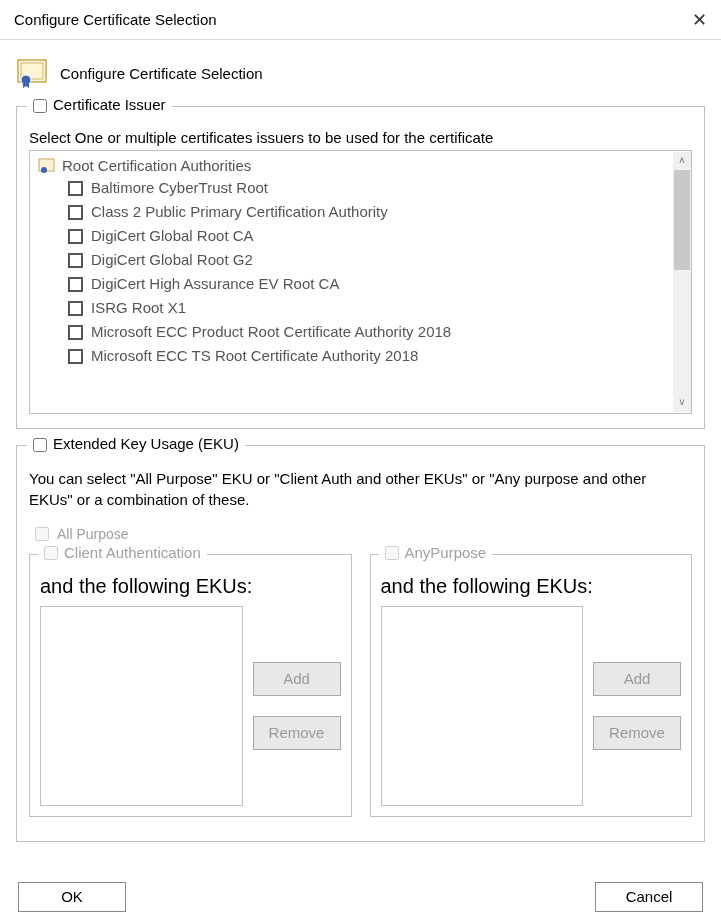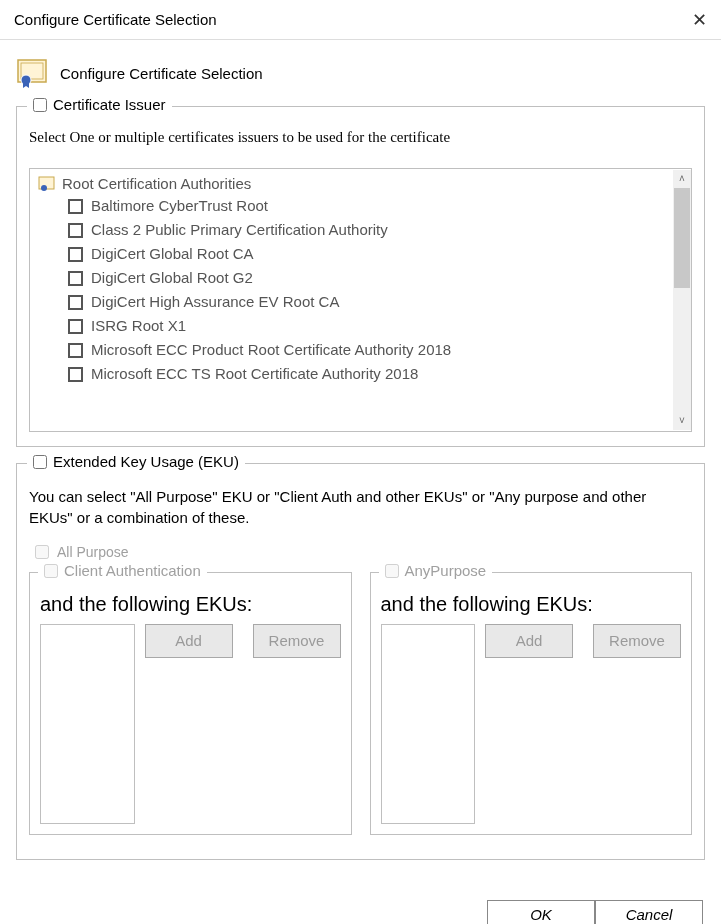--- a/index.html
+++ b/index.html
@@ -12,24 +12,24 @@
 
     
     .content { padding: 18px 16px 12px 16px; }
 
     .header-row { display: flex; align-items: center; gap: 10px; margin-bottom: 18px; margin-left: 0; }
     .header-row .cert-icon { width: 34px; height: 30px; }
     .header-row .header-text { font-size: 15px; }
 
     
     .groupbox { border: 1px solid #bfbfbf; margin: 0 0 16px 0; padding: 22px 12px 14px 12px; position: relative; }
-    .groupbox .legend { position: absolute; top: -11px; left: 10px; background: #fff; padding: 0 6px; display: flex; align-items: center; gap: 6px; font-size: 15px; }
+    .groupbox .legend { position: absolute; top: -11px; left: 10px; background: #fff; padding: 0 6px; display: flex; align-items: flex-end; gap: 6px; font-size: 15px; }
     .legend input[type=checkbox] { width: 14px; height: 14px; }
 
-    .instr { font-size: 15px; margin-bottom: 22px; font-family: Liberation Serif, serif; }
+    .instr { font-size: 15px; margin-bottom: 4px; }
 
     
     .tree-wrap { border: 1px solid #bfbfbf; height: 264px; position: relative; overflow: hidden; }
     .tree { padding: 6px 8px; font-size: 15px; color: #555; height: 100%; }
     .root-row { display: flex; align-items: center; gap: 6px; margin-bottom: 2px; }
     .root-row .cert-mini { width: 18px; height: 16px; }
     .child-row { display: flex; align-items: center; gap: 8px; margin-left: 30px; line-height: 24px; }
     .scrollbar { position: absolute; right: 0; top: 1px; bottom: 1px; width: 18px; background: #f0f0f0; }
     .sb-arrow { position: absolute; width: 18px; height: 18px; font-size: 10px; text-align: center; line-height: 18px; color: #666; }
     .sb-up { top: 0; }
@@ -42,25 +42,25 @@
     .all-purpose-row input[type=checkbox] { width: 14px; height: 14px; }
     .all-purpose-row input[disabled] { accent-color: #ccc; }
 
     .eku-columns { display: flex; gap: 18px; }
     .eku-col { flex: 1; border: 1px solid #bfbfbf; position: relative; padding: 20px 10px 10px 10px; }
     .eku-col .col-legend { position: absolute; top: -11px; left: 8px; background: #fff; padding: 0 6px; display: flex; align-items: center; gap: 6px; color: #a0a0a0; font-size: 15px; }
     .eku-col .col-legend input[type=checkbox] { width: 14px; height: 14px; }
     .following { font-size: 20px; margin-bottom: 8px; }
     .eku-body { display: flex; gap: 10px; }
     .eku-list { flex: 1; height: 200px; border: 1px solid #bfbfbf; background: #fff; }
-    .eku-btns { display: flex; flex-direction: row; gap: 20px; justify-content: center; }
+    .eku-btns { display: flex; flex-direction: column; gap: 20px; justify-content: center; }
     .btn { width: 88px; height: 34px; border: 1px solid #a8a8a8; background: #e8e8e8; font-size: 15px; color: #9a9a9a; text-align: center; line-height: 32px; }
 
     
-    .bottom-bar { display: flex; justify-content: flex-end; padding: 12px 18px; font-style: italic; }
+    .bottom-bar { display: flex; justify-content: space-between; gap: 14px; padding: 12px 18px; }
     .bottom-bar .mbtn { width: 108px; height: 30px; border: 1px solid #888; background: #fff; font-size: 15px; text-align: center; line-height: 28px; }
 
     input[type=checkbox] { accent-color: #6b6b6b; }
 
     svg { display: block; }
   </style>
 </head>
 <body>
 
 <div class="titlebar">

